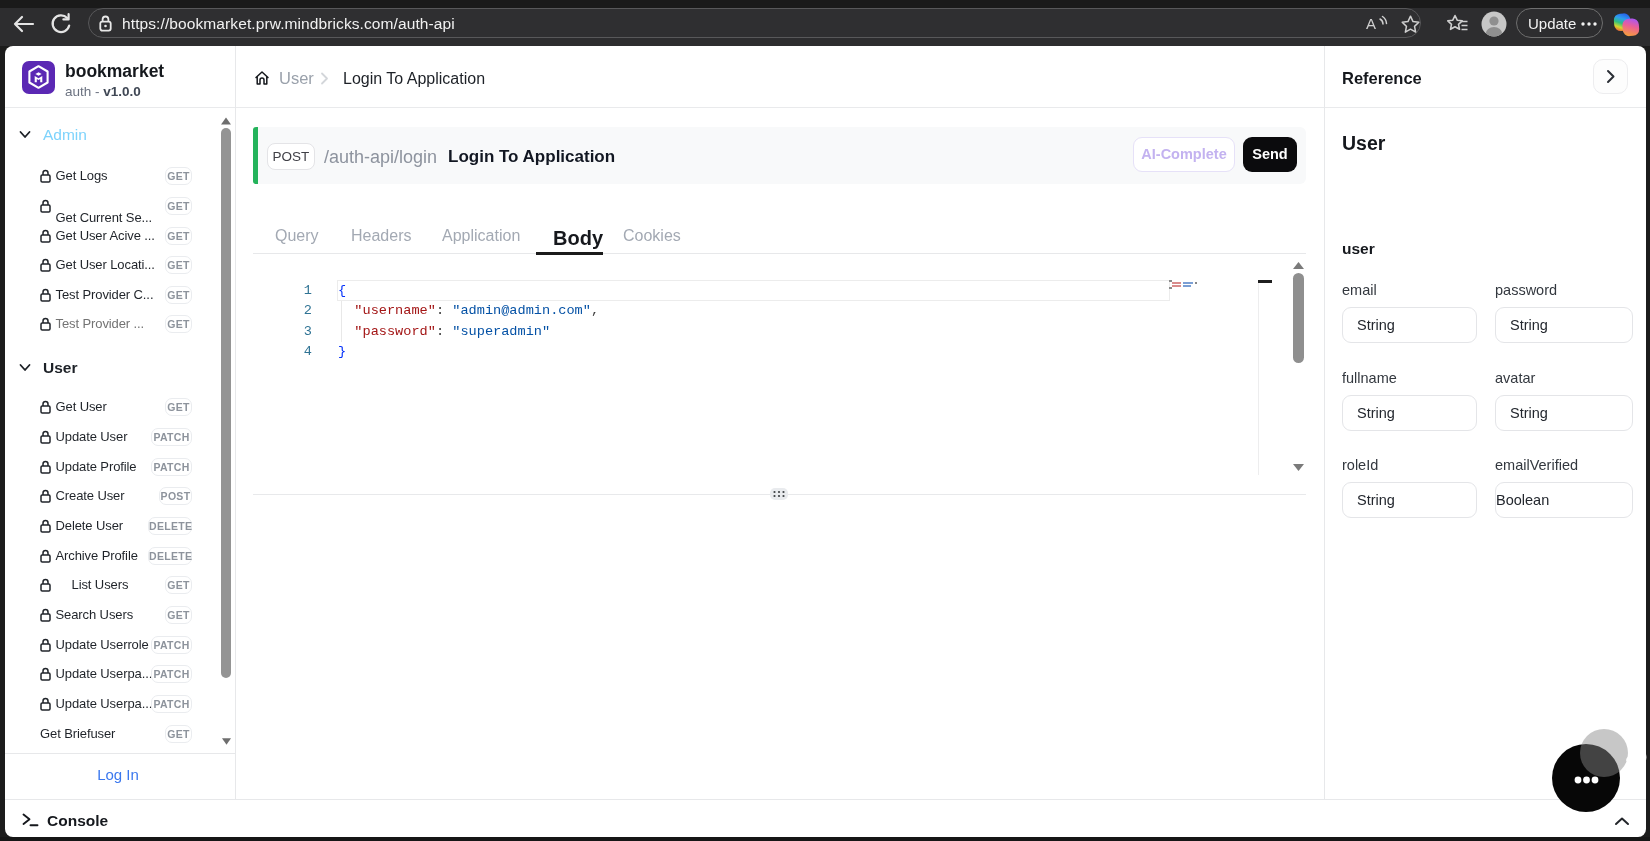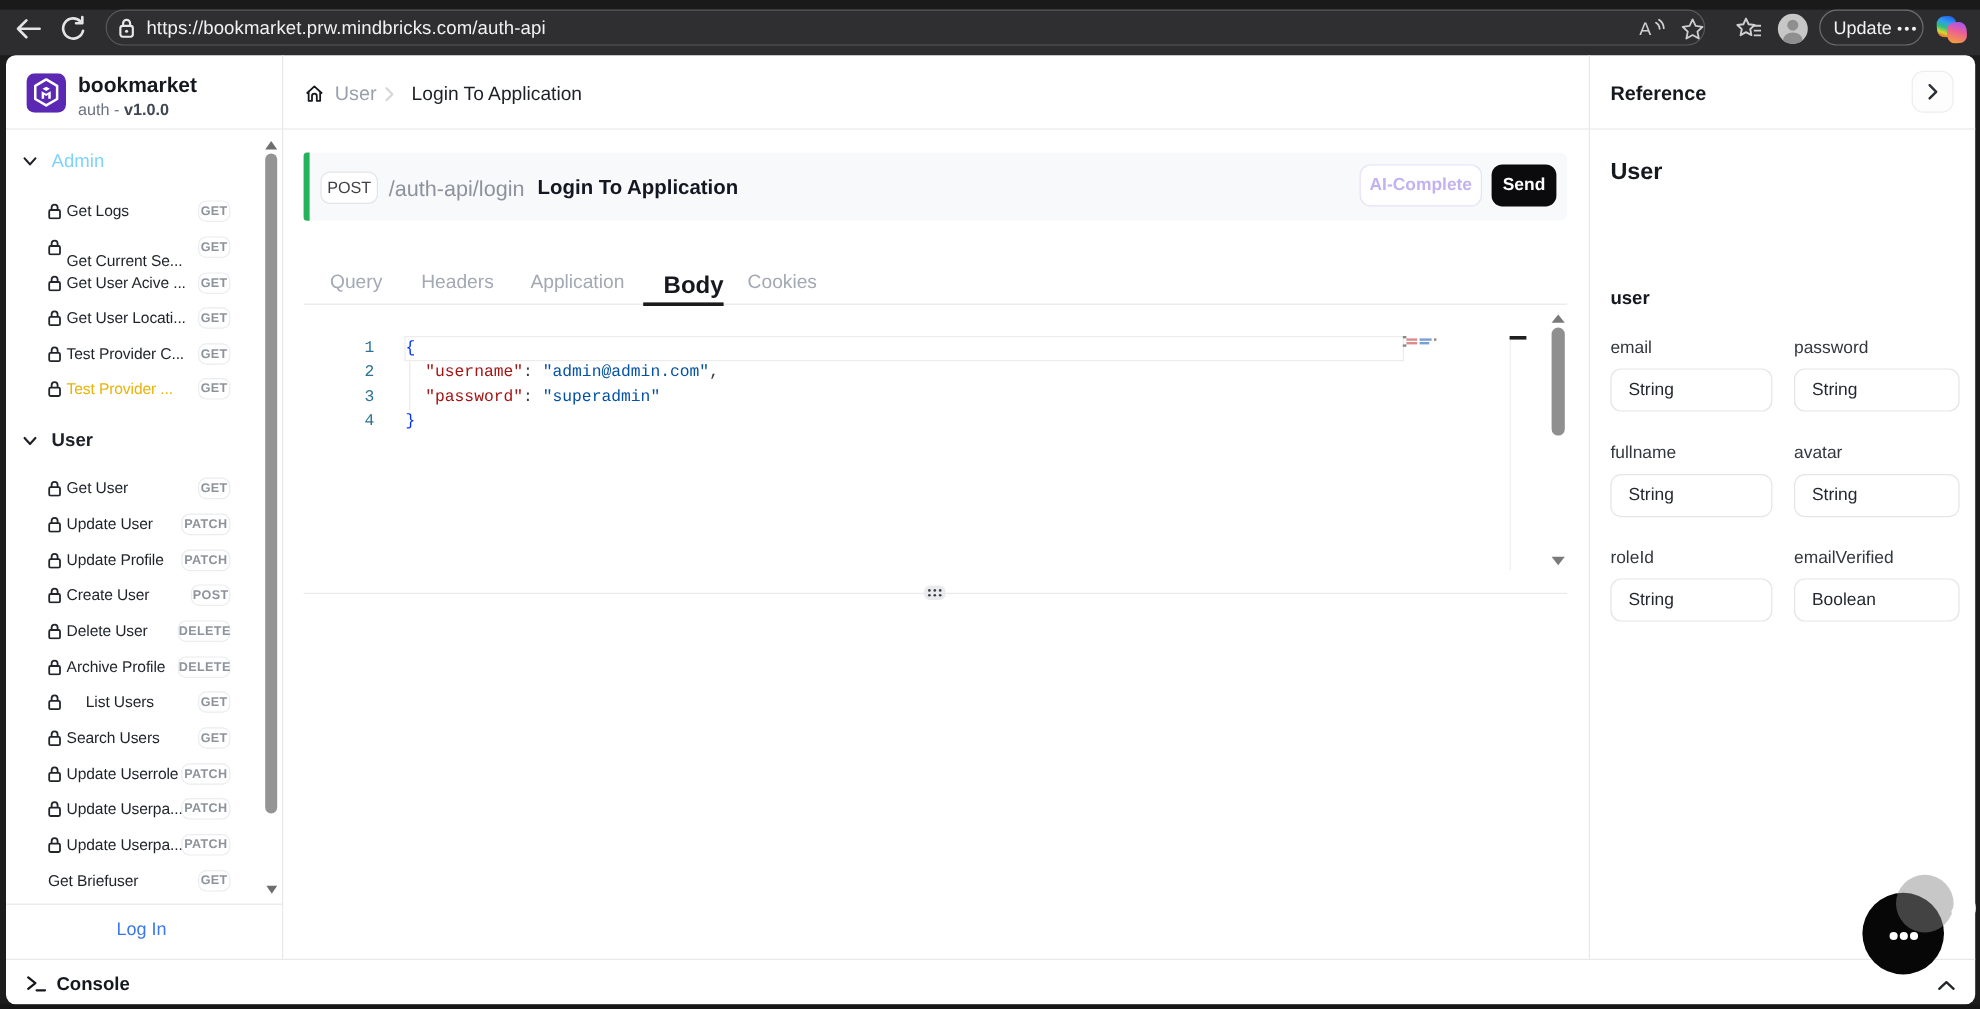--- a/index.html
+++ b/index.html
@@ -144,21 +144,21 @@
   <svg class="ab" style="left:40px;top:287.5px;" width="11" height="14" viewBox="0 0 11 14">
     <rect x="1" y="6" width="9" height="7" rx="1.2" fill="none" stroke="#21252b" stroke-width="1.5"></rect>
     <path d="M3 6 V4 a2.5 2.5 0 0 1 5 0 V6" fill="none" stroke="#21252b" stroke-width="1.5"></path>
   </svg>
   <div class="txt" style="left:55.5px;top:286.5px;font-size:13px;letter-spacing:-0.1px;color:#1f2329;">Test Provider C...</div>
   <div class="txt" style="left:165px;top:285.5px;width:27px;height:18px;border:1px solid #eaecef;border-radius:7px;font-size:10.5px;font-weight:600;color:#8d939c;text-align:center;line-height:16px;letter-spacing:.3px;background:#fff;">GET</div>
   <svg class="ab" style="left:40px;top:317px;" width="11" height="14" viewBox="0 0 11 14">
     <rect x="1" y="6" width="9" height="7" rx="1.2" fill="none" stroke="#21252b" stroke-width="1.5"></rect>
     <path d="M3 6 V4 a2.5 2.5 0 0 1 5 0 V6" fill="none" stroke="#21252b" stroke-width="1.5"></path>
   </svg>
-  <div class="txt" style="left:55.5px;top:316px;font-size:13px;letter-spacing:-0.1px;color:#eab308;">Test Provider ...</div>
+  <div class="txt" style="left:55.5px;top:316px;font-size:13px;letter-spacing:-0.1px;color:#737373;">Test Provider ...</div>
   <div class="txt" style="left:165px;top:315px;width:27px;height:18px;border:1px solid #eaecef;border-radius:7px;font-size:10.5px;font-weight:600;color:#8d939c;text-align:center;line-height:16px;letter-spacing:.3px;background:#fff;">GET</div>
   <svg class="ab" style="left:40px;top:400px;" width="11" height="14" viewBox="0 0 11 14">
     <rect x="1" y="6" width="9" height="7" rx="1.2" fill="none" stroke="#21252b" stroke-width="1.5"></rect>
     <path d="M3 6 V4 a2.5 2.5 0 0 1 5 0 V6" fill="none" stroke="#21252b" stroke-width="1.5"></path>
   </svg>
   <div class="txt" style="left:55.5px;top:399px;font-size:13px;letter-spacing:-0.1px;color:#1f2329;">Get User</div>
   <div class="txt" style="left:165px;top:398px;width:27px;height:18px;border:1px solid #eaecef;border-radius:7px;font-size:10.5px;font-weight:600;color:#8d939c;text-align:center;line-height:16px;letter-spacing:.3px;background:#fff;">GET</div>
   <svg class="ab" style="left:40px;top:430px;" width="11" height="14" viewBox="0 0 11 14">
     <rect x="1" y="6" width="9" height="7" rx="1.2" fill="none" stroke="#21252b" stroke-width="1.5"></rect>
     <path d="M3 6 V4 a2.5 2.5 0 0 1 5 0 V6" fill="none" stroke="#21252b" stroke-width="1.5"></path>
@@ -323,21 +323,21 @@
   <div class="txt" style="left:1495px;top:307px;width:138px;height:36px;background:#fff;border:1px solid #e4e5e8;border-radius:9px;font-size:14.5px;color:#23272e;line-height:34px;padding-left:14px;">String</div>
 
   <div class="txt" style="left:1342px;top:369.5px;font-size:14.5px;color:#33383f;">fullname</div>
   <div class="txt" style="left:1495px;top:369.5px;font-size:14.5px;color:#33383f;">avatar</div>
   <div class="txt" style="left:1342px;top:394.5px;width:135px;height:36px;background:#fff;border:1px solid #e4e5e8;border-radius:9px;font-size:14.5px;color:#23272e;line-height:34px;padding-left:14px;">String</div>
   <div class="txt" style="left:1495px;top:394.5px;width:138px;height:36px;background:#fff;border:1px solid #e4e5e8;border-radius:9px;font-size:14.5px;color:#23272e;line-height:34px;padding-left:14px;">String</div>
 
   <div class="txt" style="left:1342px;top:457px;font-size:14.5px;color:#33383f;">roleId</div>
   <div class="txt" style="left:1495px;top:457px;font-size:14.5px;color:#33383f;">emailVerified</div>
   <div class="txt" style="left:1342px;top:481.5px;width:135px;height:36px;background:#fff;border:1px solid #e4e5e8;border-radius:9px;font-size:14.5px;color:#23272e;line-height:34px;padding-left:14px;">String</div>
-  <div class="txt" style="left:1495px;top:481.5px;width:138px;height:36px;background:#fff;border:1px solid #e4e5e8;border-radius:9px;font-size:14.5px;color:#23272e;line-height:34px;padding-left:14px;">Boolean</div>
+  <div class="txt" style="left:1495px;top:481.5px;width:138px;height:36px;background:#fff;border:1px solid #e4e5e8;border-radius:9px;font-size:14.5px;color:#23272e;line-height:34px;">Boolean</div>
 
   <div class="ab" style="left:1552px;top:744px;width:68px;height:68px;border-radius:50%;background:#070707;"></div>
   <div class="ab" style="left:1580px;top:728.5px;width:48px;height:48px;border-radius:50%;background:rgba(137,137,137,0.47);"></div>
   <div class="txt" style="left:1580px;top:747px;width:48px;text-align:center;font-size:19px;font-weight:bold;color:#fff;padding-left:46px;">49</div>
   <svg class="ab" style="left:1574px;top:775.5px;" width="25" height="8" viewBox="0 0 25 8">
     <circle cx="4" cy="4" r="3.4" fill="#fff"></circle>
       <circle cx="12.5" cy="4" r="3.4" fill="#fff"></circle>
       <circle cx="21" cy="4" r="3.4" fill="#fff"></circle>
   </svg>
 

